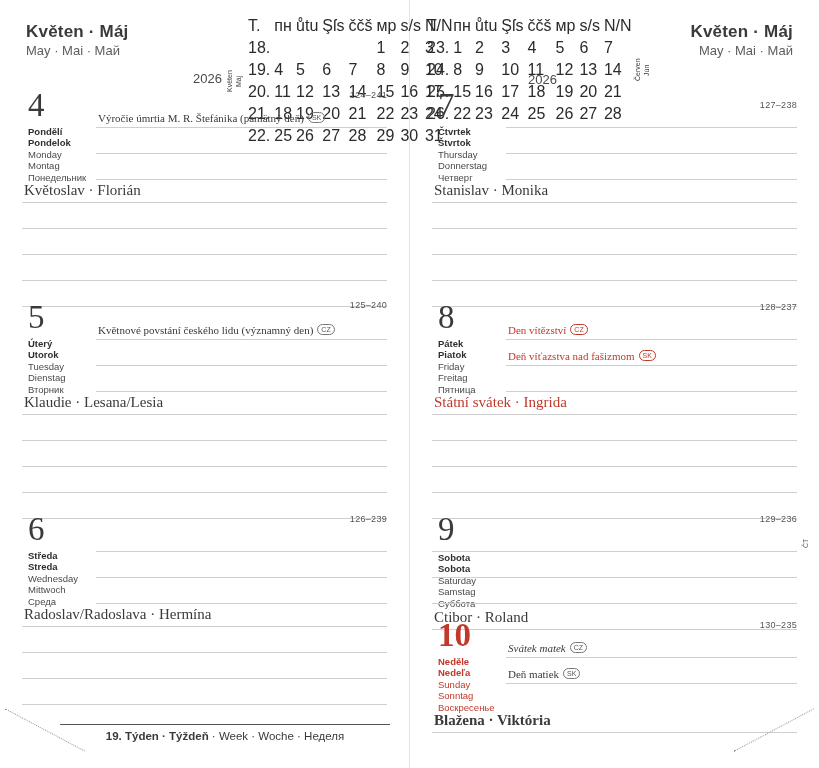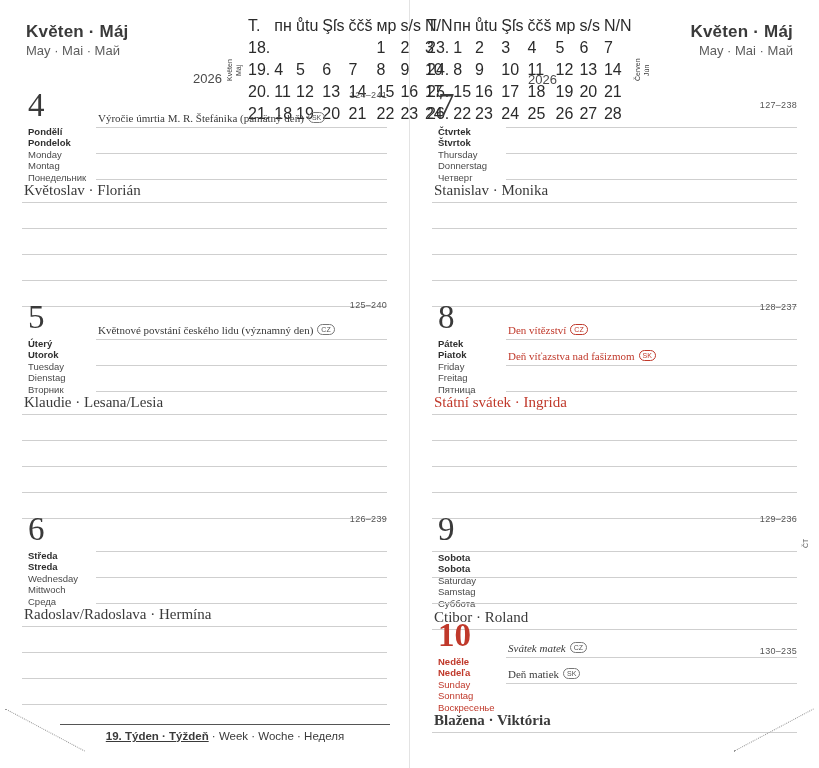--- a/index.html
+++ b/index.html
@@ -84,21 +84,21 @@
   .badge.red{border-color:#c0392b;color:#c0392b;}
 
   
   .footer{
     position:absolute;left:60px;width:330px;top:724px;
     border-top:1px solid #555;
     padding-top:5px;
     text-align:center;
     font-size:11.5px;color:#3a3a3a;
   }
-  .footer b{font-weight:bold;text-decoration:underline;}
+  .footer b{font-weight:bold;}
   .corner{
     position:absolute;width:90px;height:60px;
     border-top:1px dotted #9a9a9a;
   }
   .corner.l{left:-14px;top:726px;transform:rotate(28deg);}
   .corner.r{right:-14px;top:726px;transform:rotate(-28deg);}
   .vcode{
     position:absolute;right:10px;
     font-size:7px;color:#666;
     writing-mode:vertical-rl;transform:rotate(180deg);
@@ -172,20 +172,30 @@
             <tr>
               <td class="wk">21.</td>
               <td class="">18</td>
               <td class="">19</td>
               <td class="">20</td>
               <td class="">21</td>
               <td class="">22</td>
               <td class="sat">23</td>
               <td class="sun">24</td>
             </tr>
+            <tr>
+              <td class="wk">22.</td>
+              <td class="">25</td>
+              <td class="">26</td>
+              <td class="">27</td>
+              <td class="">28</td>
+              <td class="">29</td>
+              <td class="sat">30</td>
+              <td class="sun">31</td>
+            </tr>
           </tbody>
         </table>
     </div>
 
     <div class="day" style="top:88px;">
       <div class="daynum">4</div>
       <div class="dnames">
         <div class="b">Pondělí</div>
         <div class="b">Pondelok</div>
         <div>Monday</div>
@@ -422,21 +432,21 @@
 
     <div class="day" style="top:618px;">
       <div class="daynum sunday">10</div>
       <div class="dnames sunday">
         <div class="b">Neděle</div>
         <div class="b">Nedeľa</div>
         <div>Sunday</div>
         <div>Sonntag</div>
         <div>Воскресенье</div>
       </div>
-      <div class="daycode" style="top:2px;margin-top:26px;">130–235</div>
+      <div class="daycode" style="top:2px;">130–235</div>
       <div class="lines" style="top:14px;">
         <div class="line">
           <span class="txt"><span style="font-style:italic;">Svátek matek</span><span class="badge">CZ</span></span>
         </div>
         <div class="line">
           <span class="txt"><span>Deň matiek</span><span class="badge">SK</span></span>
         </div>
       </div>
       <div class="full-lines" style="top:89px;font-weight:bold;">
         <div class="line">

